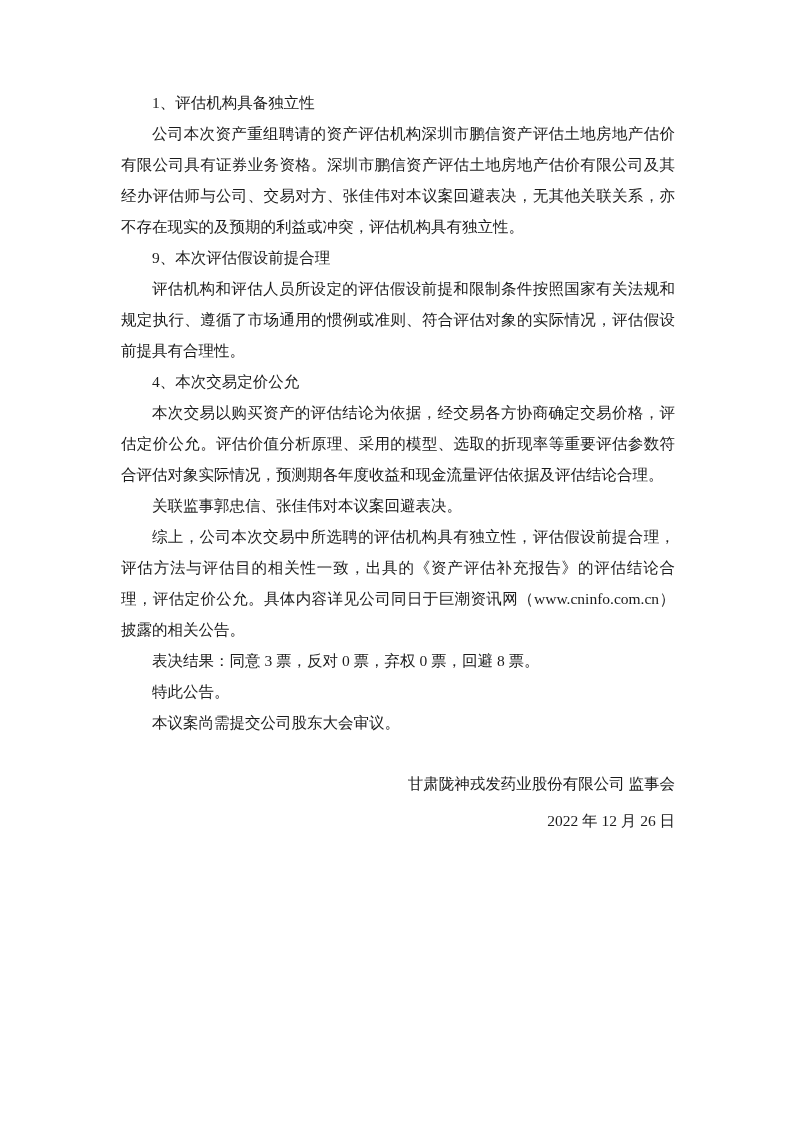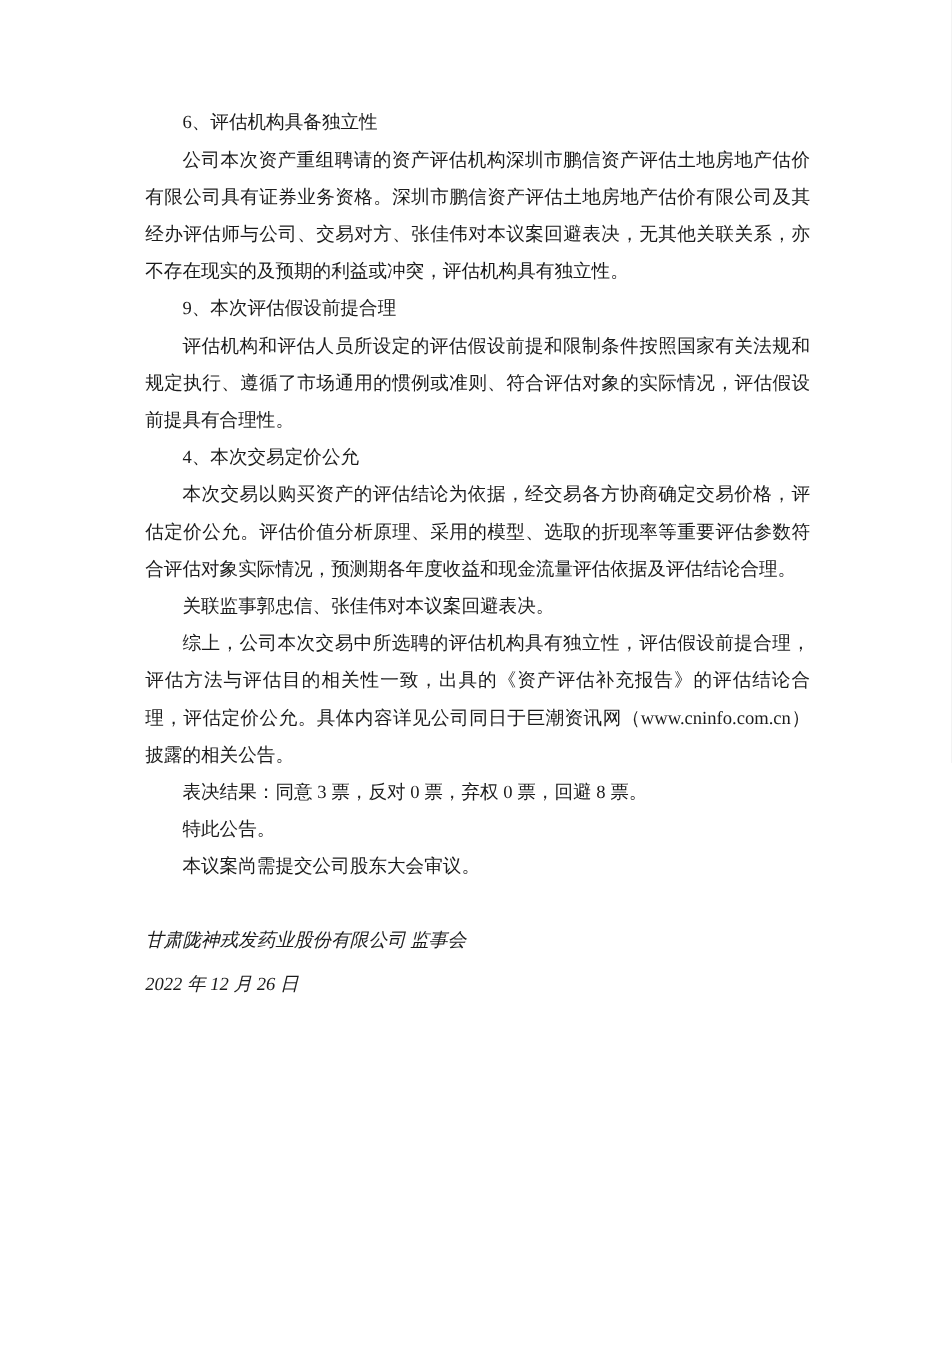--- a/index.html
+++ b/index.html
@@ -30,35 +30,35 @@
     line-height: 31px;
     color: var(--text-color);
     text-align: justify;
   }
   .content p {
     margin: 0;
     text-indent: 2em;
   }
   .sig-block {
     margin-top: 27px;
-    font-style: italic;
+    text-align: right;
   }
   .sig-block p {
     margin: 0;
     text-indent: 0;
     line-height: 37px;
   }
 </style>
 </head>
 <body>
 
 <div class="page">
   <div class="content">
 
-    <p>6、评估机构具备独立性</p>
+    <p>1、评估机构具备独立性</p>
     <p>公司本次资产重组聘请的资产评估机构深圳市鹏信资产评估土地房地产估价有限公司具有证券业务资格。深圳市鹏信资产评估土地房地产估价有限公司及其经办评估师与公司、交易对方、张佳伟对本议案回避表决，无其他关联关系，亦不存在现实的及预期的利益或冲突，评估机构具有独立性。</p>
 
     <p>9、本次评估假设前提合理</p>
     <p>评估机构和评估人员所设定的评估假设前提和限制条件按照国家有关法规和规定执行、遵循了市场通用的惯例或准则、符合评估对象的实际情况，评估假设前提具有合理性。</p>
 
 
     <p>4、本次交易定价公允</p>
     <p>本次交易以购买资产的评估结论为依据，经交易各方协商确定交易价格，评估定价公允。评估价值分析原理、采用的模型、选取的折现率等重要评估参数符合评估对象实际情况，预测期各年度收益和现金流量评估依据及评估结论合理。</p>
 
     <p>关联监事郭忠信、张佳伟对本议案回避表决。</p>

